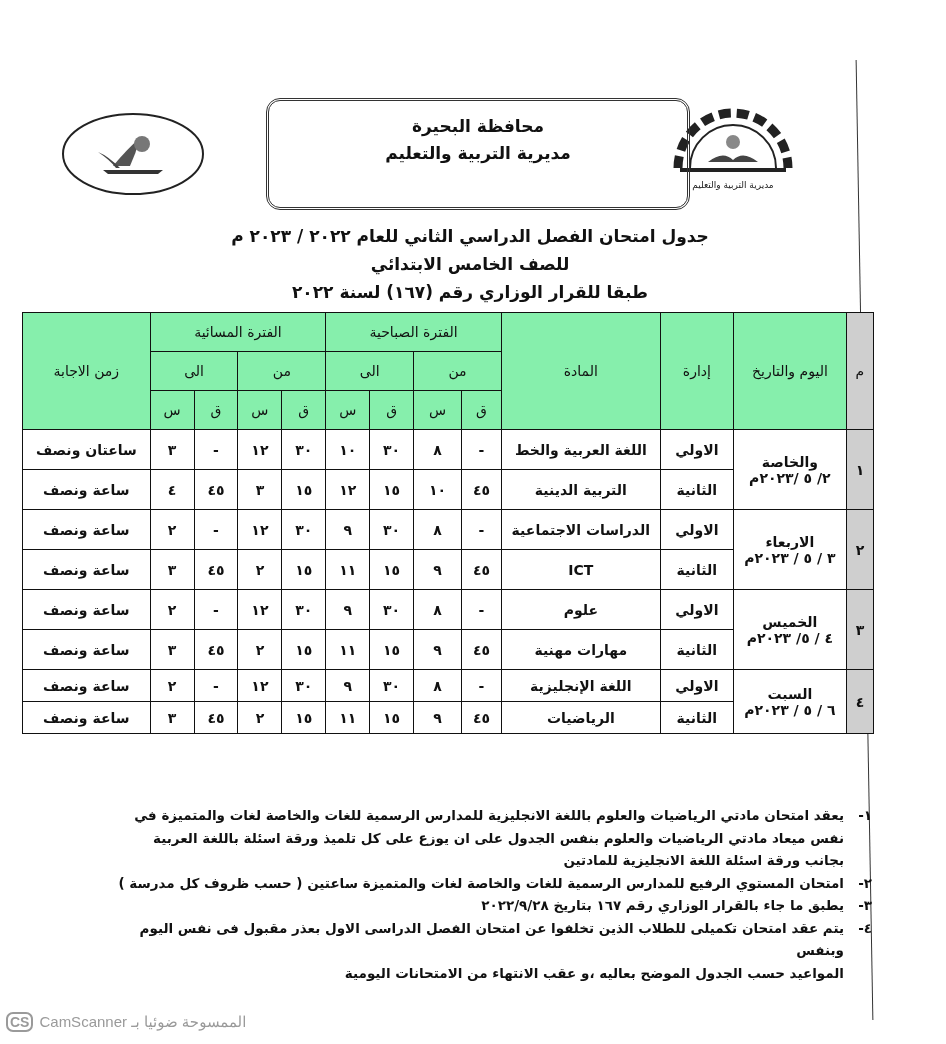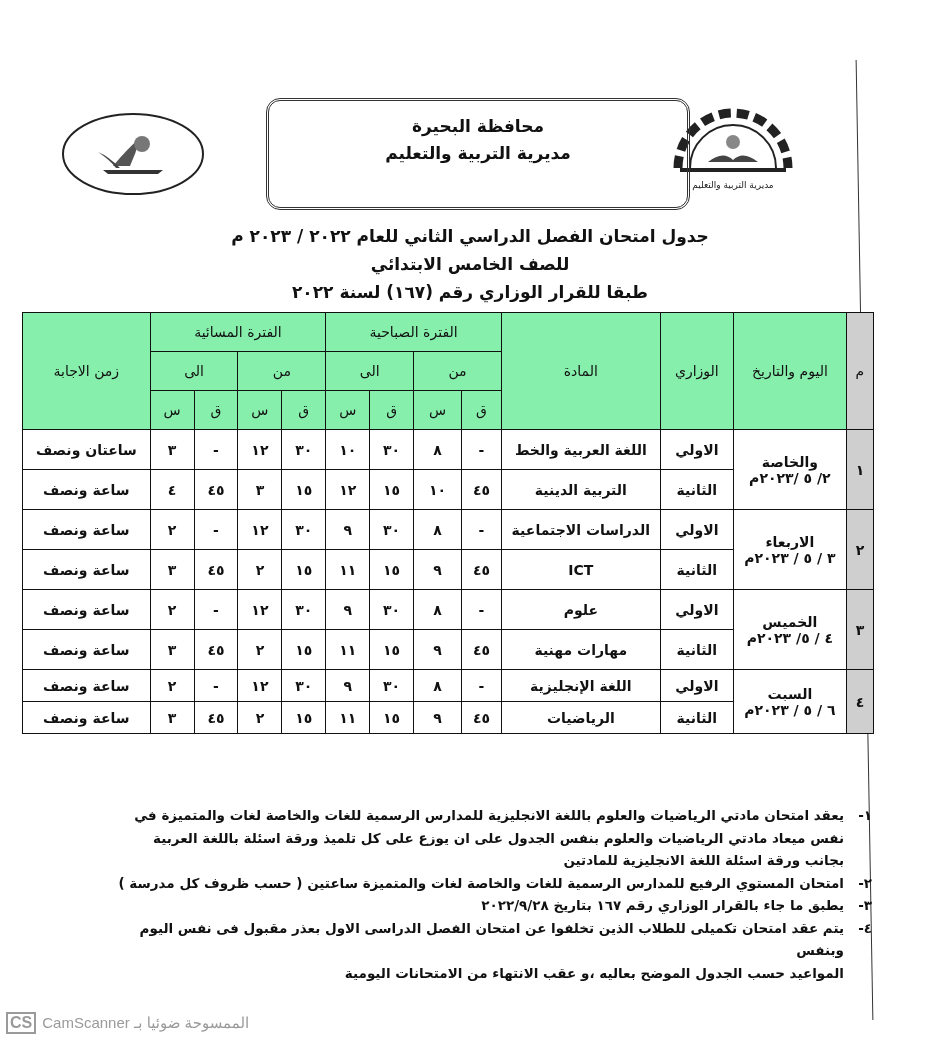--- a/index.html
+++ b/index.html
@@ -19,21 +19,21 @@
   table.sched td, table.sched th { border:1.5px solid #111; text-align:center; font-size:14px; padding:0; font-weight:bold; }
   table.sched th { background:#86efac; font-weight:normal; font-size:14px; height:38px; }
   .thick-bottom td { border-bottom:4px solid #111; }
   .idx { background:#cfcfcf !important; }
   td.subj { font-size:14px;margin-top:29px; }
   .notes { position:absolute; left:96px; top:804px; width:776px; direction:rtl; font-size:13.5px; font-weight:bold; line-height:22.5px; }
   .notes .n { display:flex; }
   .notes .num { width:28px; flex:none; }
   .notes .cont { padding-right:28px; }
   .watermark { position:absolute; left:6px; top:1012px; display:flex; align-items:center; gap:6px; color:#9a9a9a; font-size:15px; font-family:"Liberation Sans", sans-serif; }
-  .cs-icon { border:2px solid #9a9a9a; border-radius:0; font-weight:bold; font-size:16px; padding:0 2px; color:#9a9a9a; }
+  .cs-icon { border:2px solid #9a9a9a; border-radius:7px; font-weight:bold; font-size:14px; padding:0 2px; color:#9a9a9a; }
 </style>
 </head>
 <body>
 
 <div class="page">
   <div class="page-edge"></div>
 
   <div class="logo-left">
     <svg width="150" height="92" viewBox="0 0 150 92">
       <ellipse cx="75" cy="46" rx="70" ry="40" fill="none" stroke="#222" stroke-width="2"></ellipse>
@@ -80,21 +80,21 @@
         <col style="width:42px">
           <col style="width:42px">
           <col style="width:42px">
           <col style="width:42px">
         <col style="width:122px">
       </colgroup>
       <tbody>
           <tr>
         <th rowspan="3" class="idx">م</th>
         <th rowspan="3">اليوم والتاريخ</th>
-        <th rowspan="3">الوزاري</th>
+        <th rowspan="3">إدارة</th>
         <th rowspan="3">المادة</th>
         <th colspan="4">الفترة الصباحية</th>
         <th colspan="4">الفترة المسائية</th>
         <th rowspan="3">زمن الاجابة</th>
       </tr>
       <tr>
         <th colspan="2">من</th>
         <th colspan="2">الى</th>
         <th colspan="2">من</th>
         <th colspan="2">الى</th>

